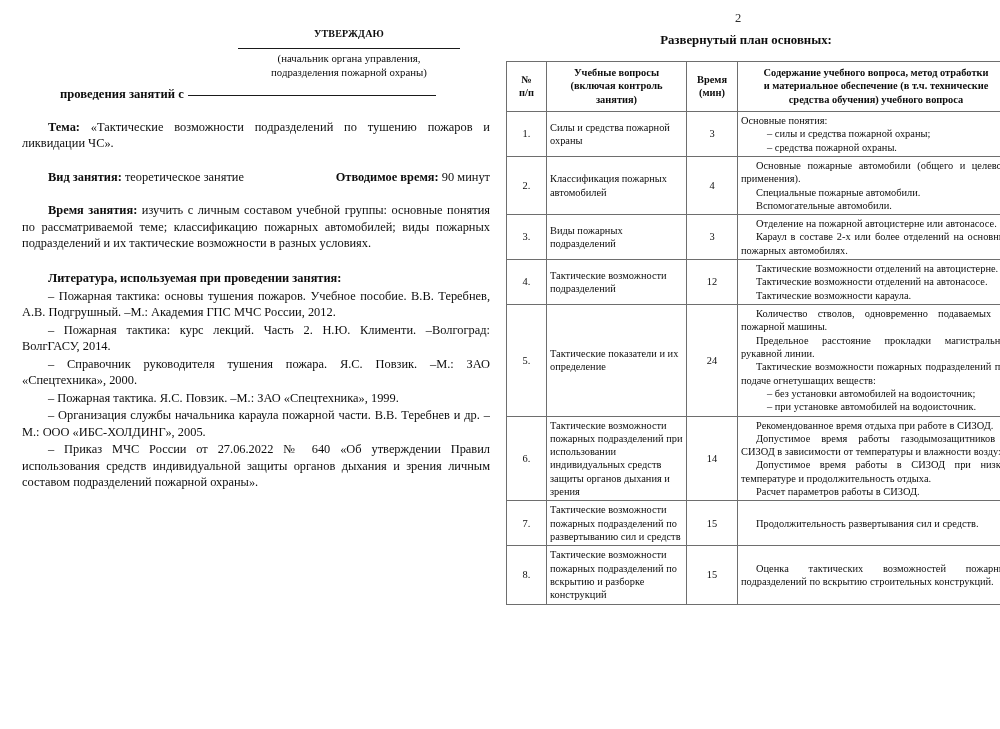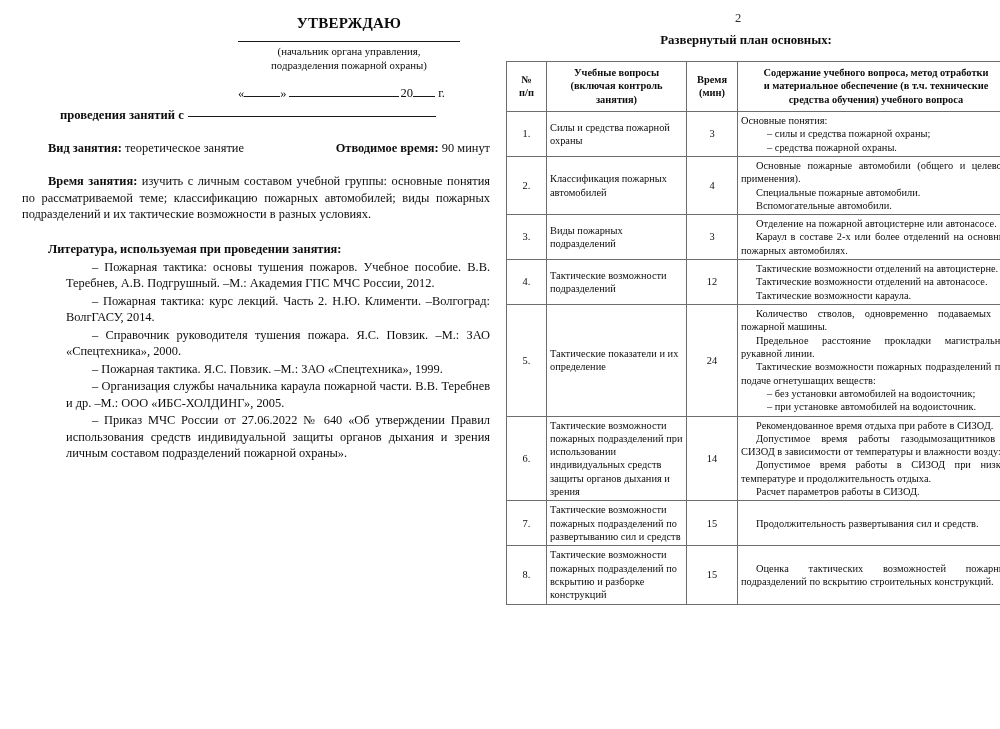--- a/index.html
+++ b/index.html
@@ -36,24 +36,24 @@
     width: 468px;
   }
 
   
   .approve-block {
     width: 230px;
     margin-left: 212px;
     text-align: center;
   }
   .approve-title {
-    font-size: 15px;
+    font-size: 10px;
     font-weight: 700;
     letter-spacing: .2px;
-    margin: 5px 0 4px 0;
+    margin: 18px 0 4px 0;
   }
   .approve-rule {
     border-bottom: 1px solid #1a1a1a;
     height: 0;
     margin: 9px 4px 3px 4px;
   }
   .approve-sub {
     font-size: 10.8px;
     line-height: 1.28;
   }
@@ -107,21 +107,21 @@
     font-weight: 700;
     text-indent: 26px;
   }
   .lit-item {
     margin-top: 1px;
     font-size: 12.4px;
     line-height: 1.33;
     text-align: justify;
     text-indent: 26px;
   }
-  .lit-list { margin-top: 2px; margin-left: 44px; }
+  .lit-list { margin-top: 2px; }
   .row-split { display: flex; justify-content: space-between; }
   .row-split > span { white-space: nowrap; }
 
   
   .right-col {
     position: absolute;
     left: 506px;
     top: 33px;
     width: 480px;
   }
@@ -168,25 +168,28 @@
 
   <div class="page-number">2</div>
 
   <div class="left-col">
 
     <div class="approve-block">
       <div class="approve-title">УТВЕРЖДАЮ</div>
       <div class="approve-rule"></div>
       <div class="approve-sub">(начальник органа управления,</div>
       <div class="approve-sub">подразделения пожарной охраны)</div>
-      <div class="approve-date"><span>«</span><span class="u-short"></span><span>»</span><span class="u-long"></span><span>20</span><span class="u-tiny"></span> <span>г.</span></div>
     </div>
 
     <div class="doc-subtitle"><span>проведения занятий с</span><span class="u-fill"></span></div>
 
+    <div class="para">
+      <b>Тема:</b>
+      <span>«Тактические возможности подразделений по тушению пожаров и ликвидации ЧС».</span>
+    </div>
 
     <div class="para row-split" style="text-indent:0;padding-left:26px;">
       <span><b>Вид занятия:</b> <span>теоретическое занятие</span></span>
       <span><b>Отводимое время:</b> <span>90 минут</span></span>
     </div>
 
     <div class="para">
       <b>Время занятия:</b>
       <span>изучить с личным составом учебной группы: основные понятия по рассматриваемой теме; классификацию пожарных автомобилей; виды пожарных подразделений и их тактические возможности в разных условиях.</span>
     </div>

